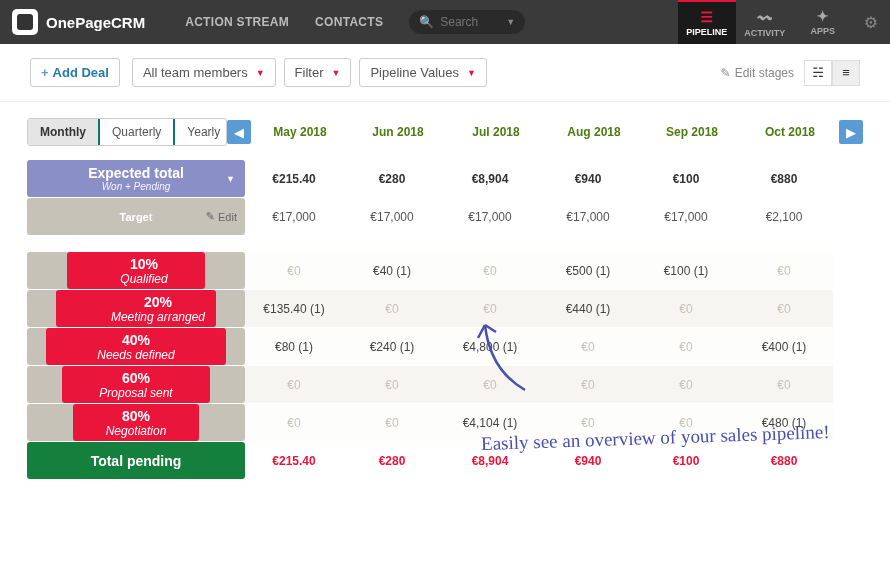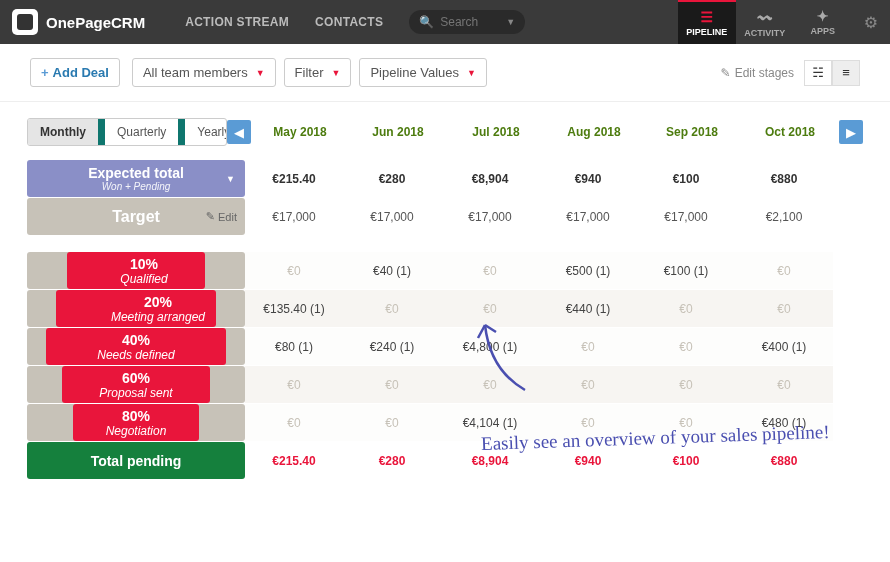--- a/index.html
+++ b/index.html
@@ -31,21 +31,21 @@
 .tbar-spacer { flex: 1; }
 .edit-stages { color: #888; font-size: 12px; display: flex; align-items: center; gap: 4px; cursor: pointer; margin-right: 10px; }
 .view-btn { width: 28px; height: 26px; border: 1px solid #ddd; background: #fff; display: inline-flex; align-items: center; justify-content: center; cursor: pointer; }
 .view-btn.active { background: #eee; }
 
 
 .main { padding: 16px 27px 30px; position: relative; }
 
 .period-row { display: flex; align-items: center; margin-bottom: 14px; }
 .period-tabs { display: inline-flex; border: 1px solid #ccc; border-radius: 3px; overflow: hidden; }
-.period-tab { padding: 6px 12px; font-size: 12px; cursor: pointer; color: #555; border-right: 7px solid #0f766e; }
+.period-tab { padding: 6px 12px; font-size: 12px; cursor: pointer; color: #555; border-right: 2px solid #0f766e; }
 .period-tab:last-child { border-right: none; }
 .period-tab.active { background: #e5e5e5; font-weight: 600; color: #333; }
 
 .month-bar { display: flex; align-items: center; margin-left: auto; }
 .nav-arrow { width: 24px; height: 24px; background: #5a9bd5; color: #fff; display: flex; align-items: center; justify-content: center; cursor: pointer; border-radius: 2px; }
 .months { display: flex; }
 .month-cell { width: 98px; text-align: center; font-weight: 700; font-size: 12px; color: #4d7c0f; }
 
 
 .grid-row { display: flex; align-items: stretch; margin-bottom: 1px; }
@@ -53,21 +53,21 @@
 .data-cells { display: flex; }
 .data-cell { width: 98px; display: flex; align-items: center; justify-content: center; font-size: 12px; color: #444; }
 
 .expected-total .label-col { background: #8a8fc7; color: #fff; border-radius: 3px; }
 .expected-total .lbl-main { font-weight: 700; font-size: 14px; }
 .expected-total .lbl-sub { font-size: 10px; font-style: italic; opacity: 0.9; }
 .expected-total .exp-caret { position: absolute; right: 10px; top: 50%; transform: translateY(-50%); color: #fff; font-size: 9px; }
 .expected-total .data-cell { font-weight: 700; color: #333; }
 
 .target .label-col { background: #c7c2b8; color: #fff; border-radius: 3px; }
-.target .lbl-main { font-weight: 700; font-size: 16px; }
+.target .lbl-main { font-weight: 700; font-size: 11px; }
 .target .edit-link { position: absolute; right: 8px; color: #666; font-size: 11px; display: flex; align-items: center; gap: 3px; }
 .target .data-cell { color: #555; }
 
 .spacer-row { height: 16px; }
 
 .stage-row .label-col { background: #c7c2b8; border-radius: 3px; position: relative; overflow: hidden; }
 .stage-fill { position: absolute; top: 0; bottom: 0; background: #e9153b; border-radius: 3px; display: flex; flex-direction: column; align-items: center; justify-content: center; }
 .stage-pct { color: #fff; font-weight: 700; font-size: 14px; }
 .stage-name { color: #fff; font-size: 12px; font-style: italic; }
 .stage-row .data-cell { background: #f7f5f2; }

